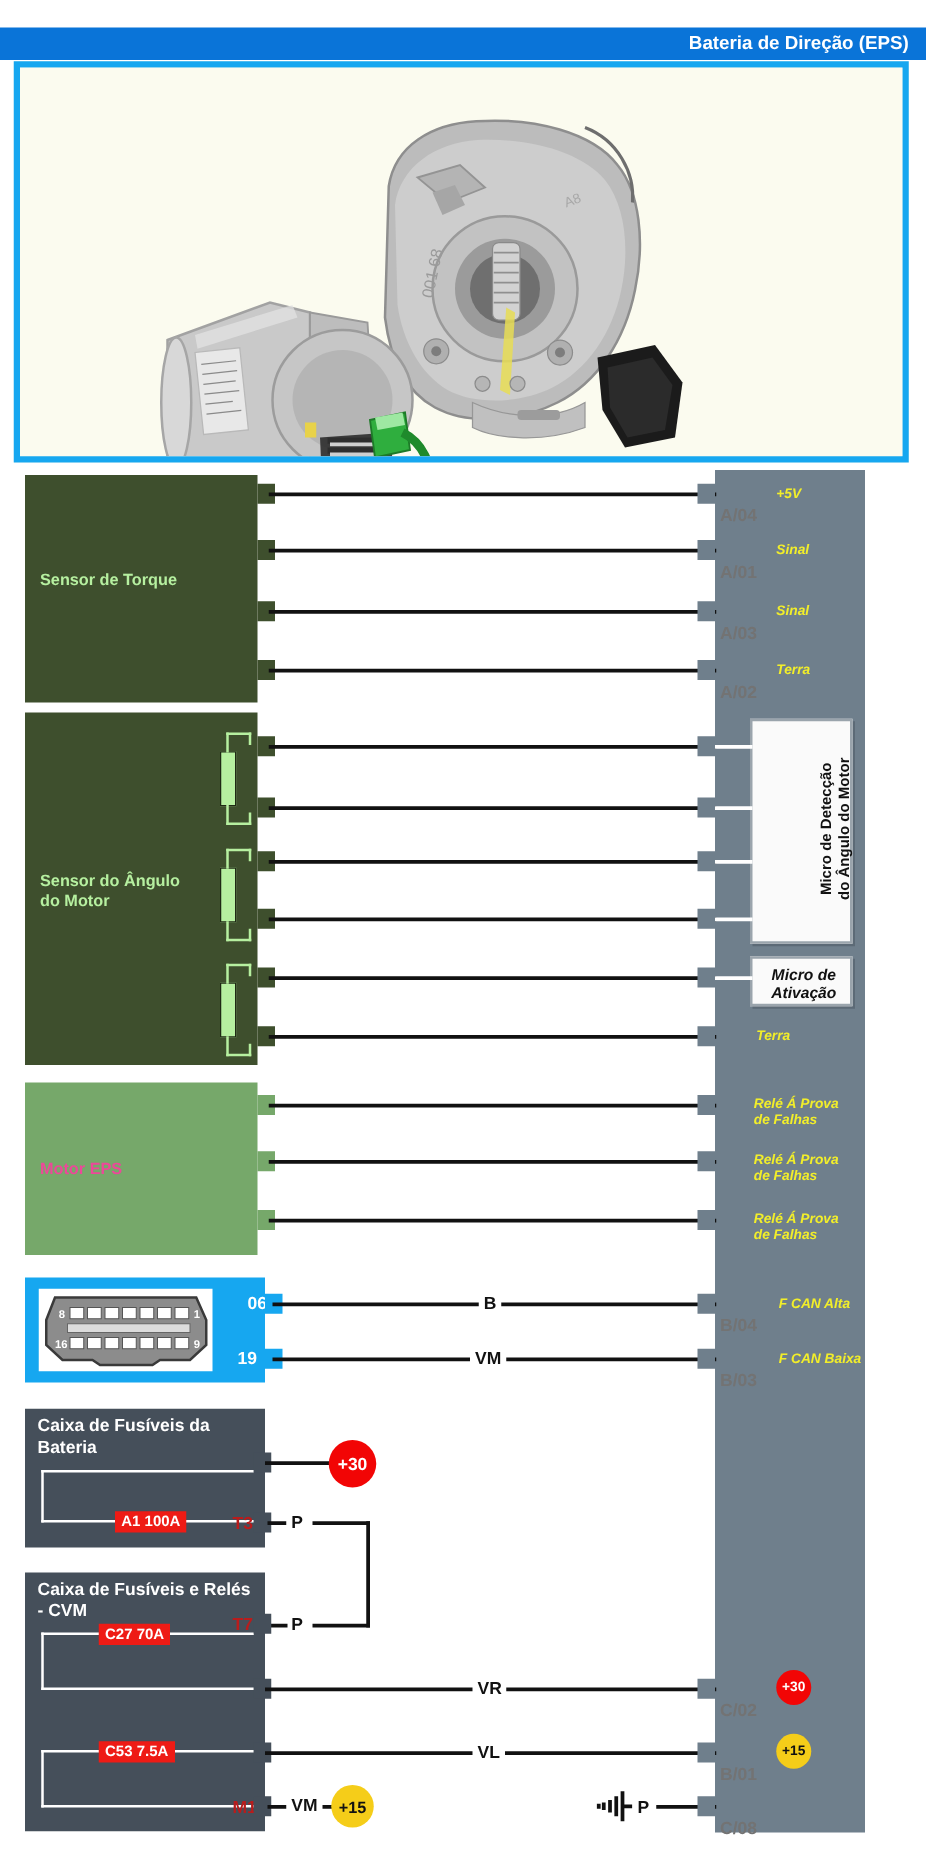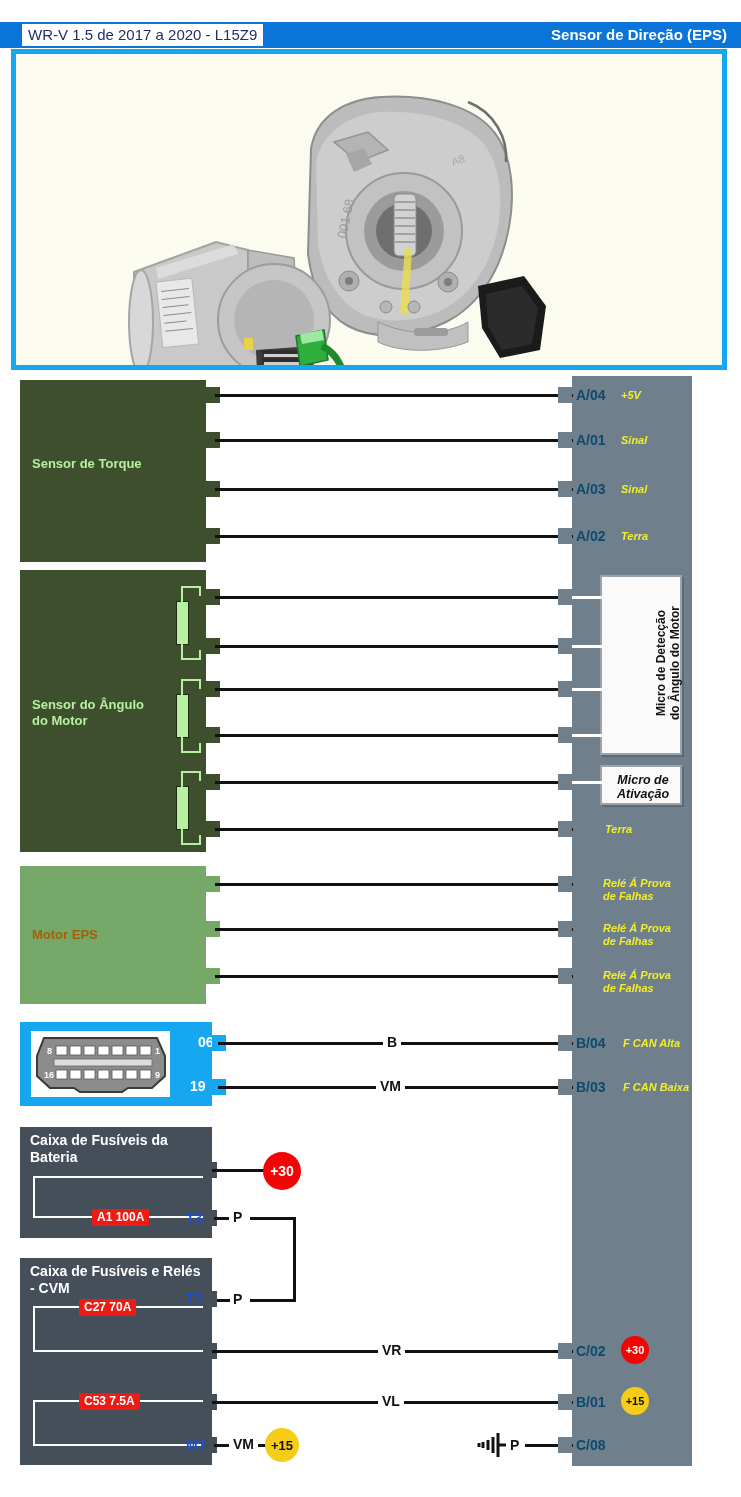--- a/index.html
+++ b/index.html
@@ -34,21 +34,21 @@
   .tab.slatec{background:#454f5a;}
   .tab.bluec{background:#16a7f0;}
   
   .mtab{position:absolute;width:14px;height:16px;background:#6f7f8c;}
 
   
   .wire{position:absolute;height:3px;background:#111111;}
   .wirev{position:absolute;width:3px;background:#111111;}
 
   
-  .pin{position:absolute;color:#0c4a6e;font-weight:bold;font-size:14px;line-height:16px;white-space:nowrap;}
+  .pin{position:absolute;color:#737373;font-weight:bold;font-size:14px;line-height:16px;white-space:nowrap;margin-top:17px;}
   .fn{position:absolute;color:#f2ee2a;font-weight:bold;font-style:italic;font-size:11px;line-height:13px;white-space:pre-line;}
 
   
   .wcode{position:absolute;color:#111;font-weight:bold;font-size:14px;line-height:16px;background:#ffffff;
       padding:0 4px;white-space:nowrap;}
 
   
   .mod-title{position:absolute;color:#ffffff;font-weight:bold;font-size:14px;white-space:nowrap;
       transform:rotate(-90deg);transform-origin:left top;}
 
@@ -69,34 +69,33 @@
   
   .obdpin-lbl{position:absolute;color:#ffffff;font-weight:bold;font-size:14px;line-height:16px;}
 
   
   .fuse{position:absolute;background:#ee1b15;color:#ffffff;font-weight:bold;font-size:12px;line-height:15px;
       padding:1px 5px;white-space:nowrap;}
   .fusewire{position:absolute;background:#ffffff;}
 
   
   .term{position:absolute;color:#111;font-weight:bold;font-size:14px;line-height:16px;}
-  .term.onbox{color:#1d4ed8;}
+  .term.onbox{color:#b91c1c;}
 
   
   .badge{position:absolute;border-radius:50%;color:#ffffff;font-weight:bold;display:flex;
       align-items:center;justify-content:center;}
   .badge.red{background:#f20505;}
   .badge.yellow{background:#f5cd19;color:#111111;}
 </style>
 </head>
 <body>
 
 <div class="titlebar">
-  <div class="vehicle">WR-V 1.5 de 2017 a 2020 - L15Z9</div>
-  <div class="system">Sensor de Direção (EPS)</div>
+  <div class="system">Bateria de Direção (EPS)</div>
 </div>
 
 <div class="photo-panel">
   <svg width="706" height="311" viewBox="0 0 706 311">
     <rect x="0" y="0" width="706" height="311" fill="#fbfbef"></rect>
 
     <g>
       <path d="M295 95 C300 62 330 45 365 43 C412 40 458 52 478 78 C496 100 500 140 492 178
                C484 218 462 252 430 268 C398 284 358 286 332 272 C308 259 296 232 292 200 Z" fill="#bcbcbc" stroke="#8e8e8e" stroke-width="2"></path>
       <path d="M300 110 C304 80 332 60 366 58 C408 56 450 68 468 90 C484 110 488 145 481 178
@@ -274,21 +273,21 @@
 
 <div class="wire" style="left:572px;top:596px;width:30px;background:#ffffff;"></div>
 <div class="wire" style="left:572px;top:645px;width:30px;background:#ffffff;"></div>
 <div class="wire" style="left:572px;top:688px;width:30px;background:#ffffff;"></div>
 <div class="wire" style="left:572px;top:734px;width:30px;background:#ffffff;"></div>
 <div class="wire" style="left:572px;top:781px;width:30px;background:#ffffff;"></div>
 
 <div class="fn" style="left:605px;top:823px;">Terra</div>
 
 <div class="block grn-mid" style="left:20px;top:866px;width:186px;height:138px;"></div>
-<div class="blk-label" style="left:32px;top:927px;width:160px;color:#a16207;">Motor EPS</div>
+<div class="blk-label" style="left:32px;top:927px;width:160px;color:#ec4899;">Motor EPS</div>
 
 <div class="tab greenmid" style="left:206px;top:876px;"></div>
 <div class="tab greenmid" style="left:206px;top:921px;"></div>
 <div class="tab greenmid" style="left:206px;top:968px;"></div>
 
 <div class="wire" style="left:215px;top:883px;width:358px;"></div>
 <div class="wire" style="left:215px;top:928px;width:358px;"></div>
 <div class="wire" style="left:215px;top:975px;width:358px;"></div>
 
 <div class="mtab" style="left:558px;top:876px;"></div>

